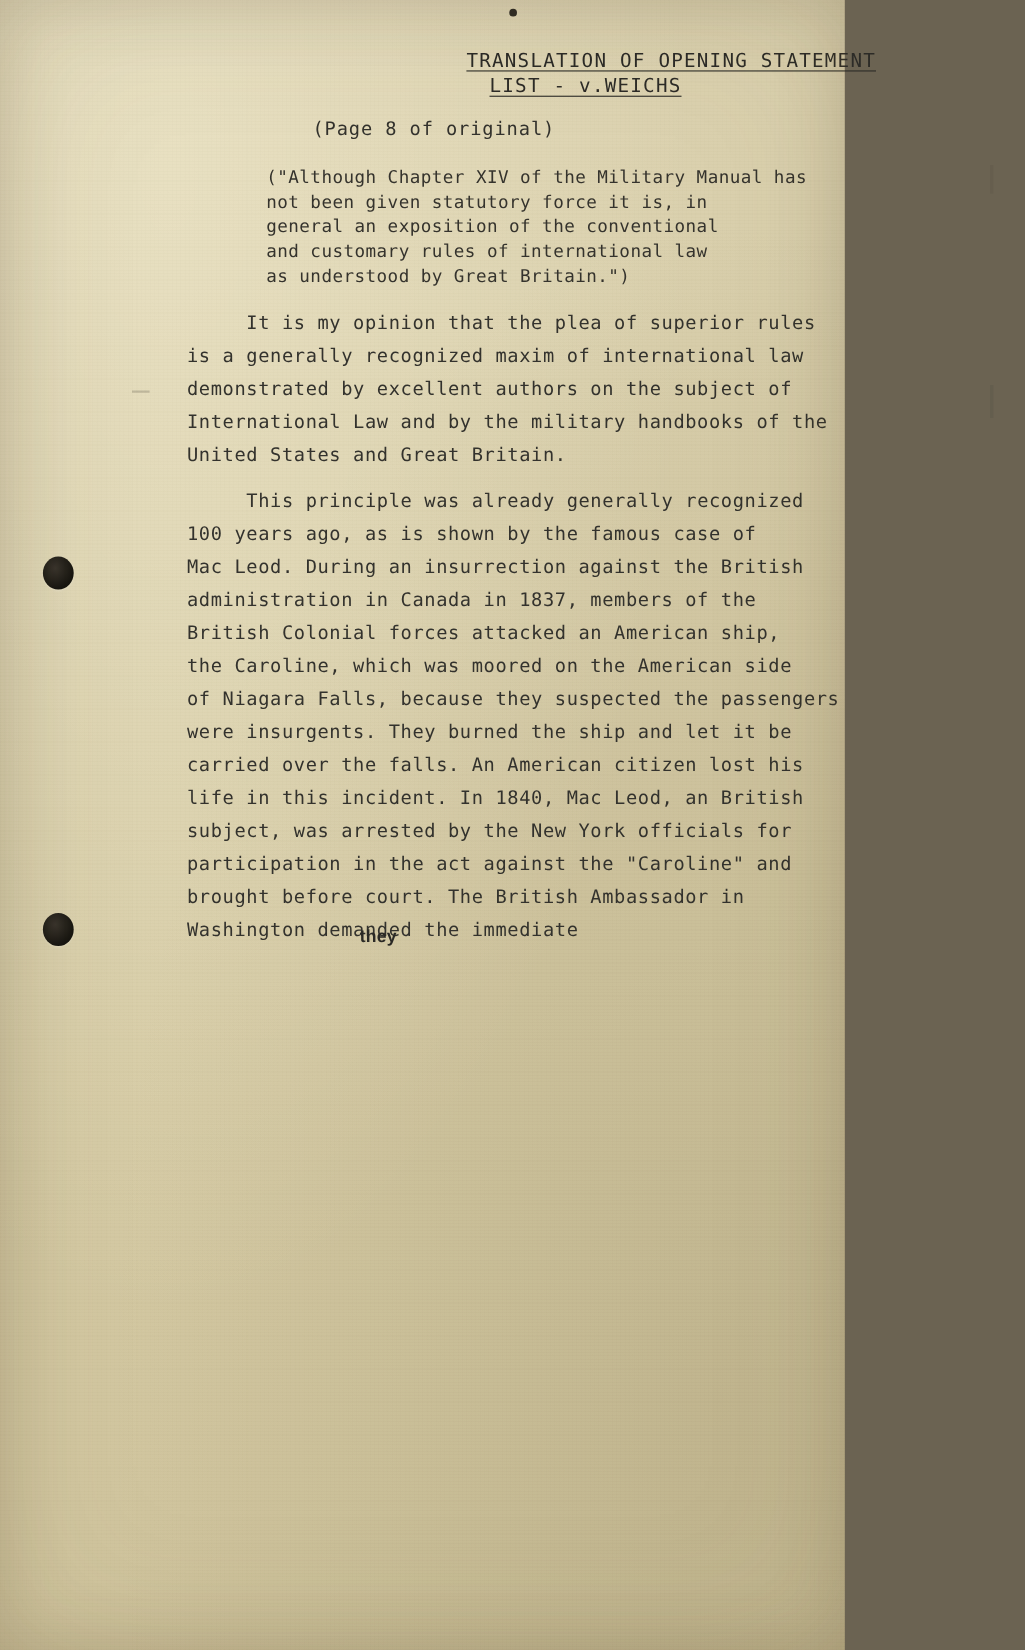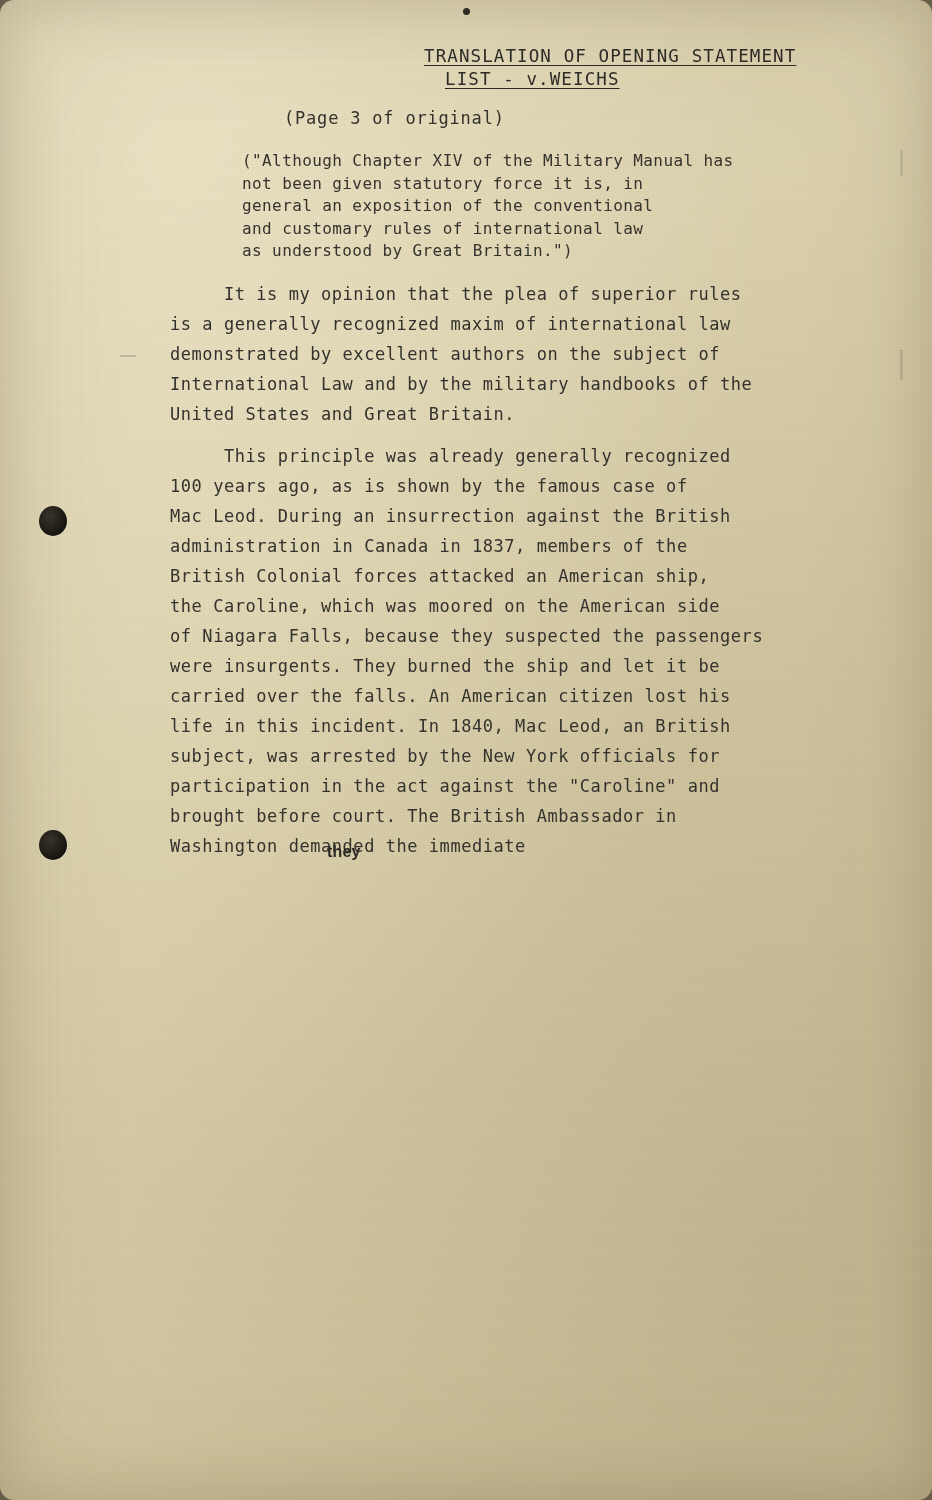--- a/index.html
+++ b/index.html
@@ -7,29 +7,28 @@
     padding: 0;
     background: #6b6352;
   }
   body {
     width: 932px;
     height: 1500px;
     overflow: hidden;
   }
   .page {
     position: relative;
-    width: 932px;
+    width: 768px;
     height: 1500px;
     background:
       radial-gradient(ellipse at 20% 10%, rgba(255,250,225,0.35) 0%, rgba(255,250,225,0) 55%),
       radial-gradient(ellipse at 85% 85%, rgba(120,105,70,0.18) 0%, rgba(120,105,70,0) 60%),
       linear-gradient(160deg, #ded4b2 0%, #d9cfab 30%, #d4c9a2 60%, #cec29a 100%);
     font-family: "DejaVu Sans Mono", "Liberation Mono", monospace;
     color: #31302c;
-    border-radius: 14px;
   }
   
   .grain {
     position: absolute;
     inset: 0;
     pointer-events: none;
     background-image:
       repeating-linear-gradient(0deg, rgba(0,0,0,0.012) 0px, rgba(0,0,0,0.012) 1px, rgba(255,255,255,0.01) 1px, rgba(255,255,255,0.01) 3px),
       repeating-linear-gradient(90deg, rgba(0,0,0,0.01) 0px, rgba(0,0,0,0.01) 1px, rgba(255,255,255,0.008) 1px, rgba(255,255,255,0.008) 4px);
     opacity: 0.8;
@@ -149,21 +148,21 @@
 
   <div class="grain"></div>
 
   <div class="speck" id="speck-top"></div>
 
   <div class="header">
     <div class="line1">TRANSLATION OF OPENING STATEMENT</div>
     <div class="line2">LIST - v.WEICHS</div>
   </div>
 
-  <div class="pagenote">(Page 3 of original)</div>
+  <div class="pagenote">(Page 8 of original)</div>
 
   <div class="body-text">
     <p class="quote">("Although Chapter XIV of the Military Manual has
 not been given statutory force it is, in
 general an exposition of the conventional
 and customary rules of international law
 as understood by Great Britain.")</p>
     <p class="para para-2">     It is my opinion that the plea of superior rules
 is a generally recognized maxim of international law
 demonstrated by excellent authors on the subject of

